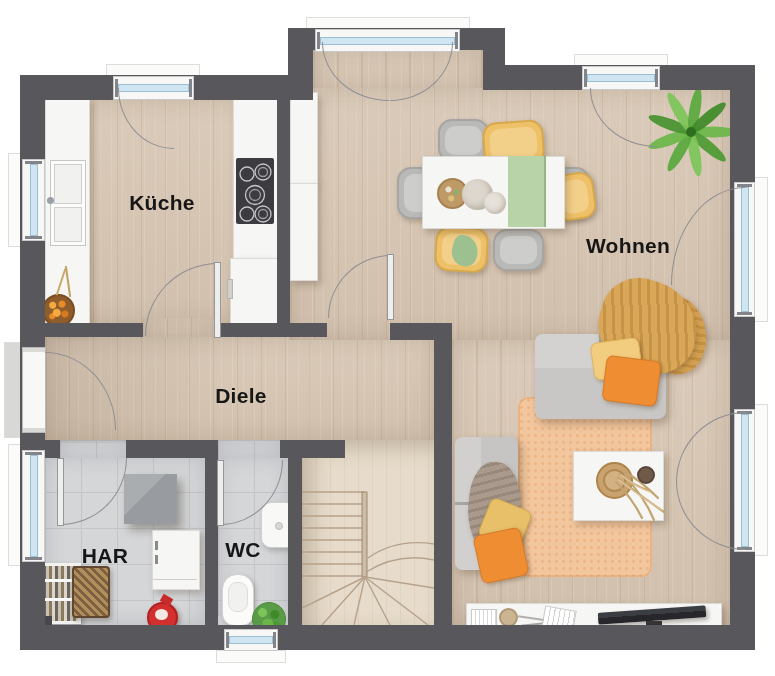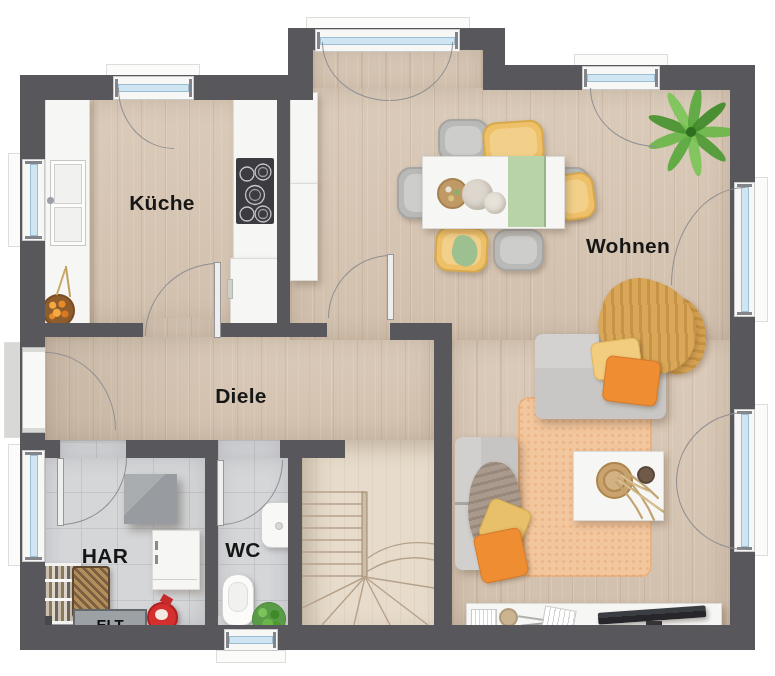--- a/index.html
+++ b/index.html
@@ -232,23 +232,20 @@
     repeating-linear-gradient(90deg,#6a6560 0 3px,#c9c0b2 3px 6px,#8a7a5e 6px 9px,#ddd6c8 9px 12px);box-shadow:2px 3px 5px rgba(70,60,50,.35);">
     <div class="abs" style="left:0;top:13px;width:29px;height:3px;background:#fafafa;"></div>
     <div class="abs" style="left:0;top:32px;width:29px;height:3px;background:#fafafa;"></div>
   </div>
   <div class="furn" style="left:72px;top:566px;width:34px;height:48px;border-radius:4px;background-color:#7d5f42;
     background-image:repeating-linear-gradient(45deg,rgba(240,200,120,.45) 0 3px,transparent 3px 6px);border:2px solid #5f4730;box-shadow:2px 3px 5px rgba(70,60,50,.35);"></div>
   <div class="furn" style="left:147px;top:602px;width:27px;height:27px;border-radius:50%;background:#d32f2f;border:2px solid #b02020;z-index:21;box-shadow:2px 2px 4px rgba(80,50,40,.4);">
     <div class="abs" style="left:6px;top:5px;width:13px;height:11px;border-radius:50%;background:#f3e9e2;"></div>
   </div>
   <div class="furn" style="left:161px;top:596px;width:11px;height:8px;background:#c62a2a;transform:rotate(30deg);z-index:21;"></div>
-  <div class="furn" style="left:73px;top:609px;width:70px;height:26px;background:#9ba1a5;border:2px solid #63686c;z-index:22;display:flex;align-items:center;justify-content:center;">
-    <span class="elt-label">ELT</span>
-  </div>
   <div class="furn" style="left:36px;top:616px;width:16px;height:17px;background:#46484c;"></div>
 
   <div class="furn" style="left:208px;top:616px;width:74px;height:19px;background:#cdced0;"></div>
   <div class="furn" style="left:261px;top:502px;width:33px;height:44px;background:#f8f8f6;border:1px solid #cfcfcd;border-radius:10px;box-shadow:2px 3px 5px rgba(80,80,80,.30);">
     <div class="abs" style="right:-3px;top:18px;width:7px;height:7px;border-radius:50%;background:#9aa0a4;"></div>
     <div class="abs" style="left:13px;top:19px;width:6px;height:6px;border-radius:50%;background:#d8d8d6;border:1px solid #bcbcba;"></div>
   </div>
   <div class="furn" style="left:222px;top:574px;width:30px;height:50px;background:#fbfbfa;border:1px solid #d2d2d0;border-radius:15px 15px 12px 12px;z-index:22;box-shadow:2px 2px 4px rgba(80,80,80,.30);">
     <div class="abs" style="left:5px;top:7px;width:18px;height:28px;border-radius:9px;border:1px solid #ddddda;background:#f1f1ef;"></div>
   </div>

